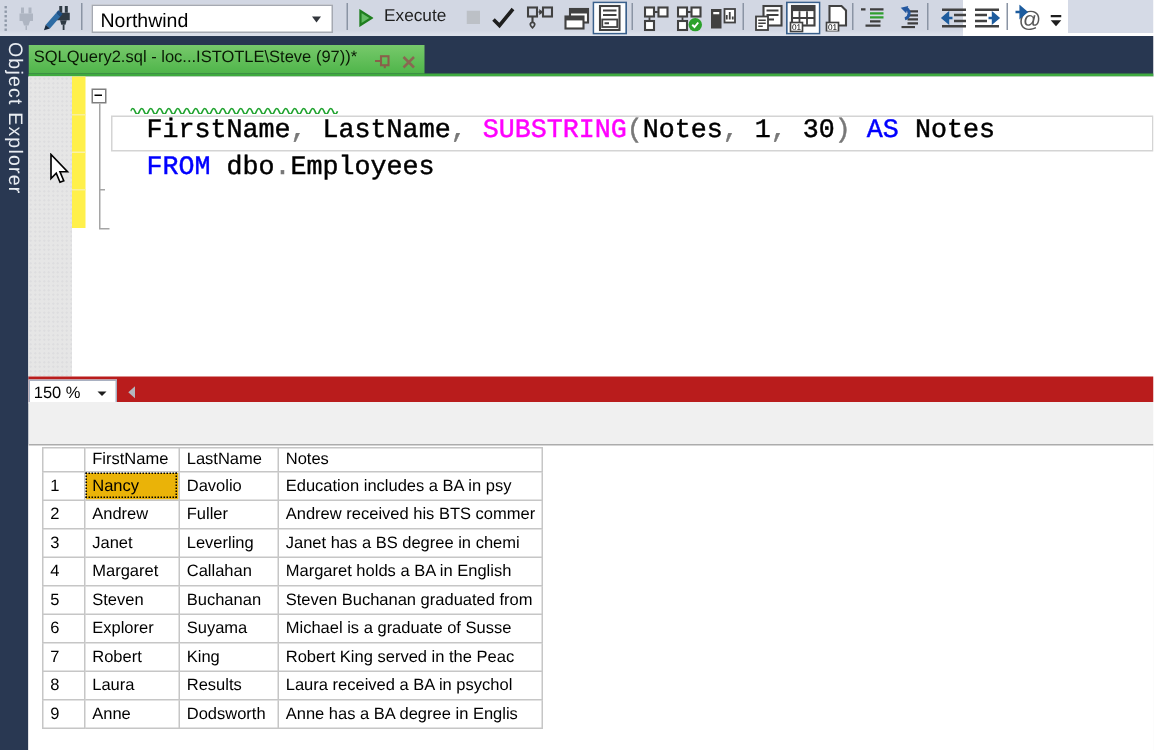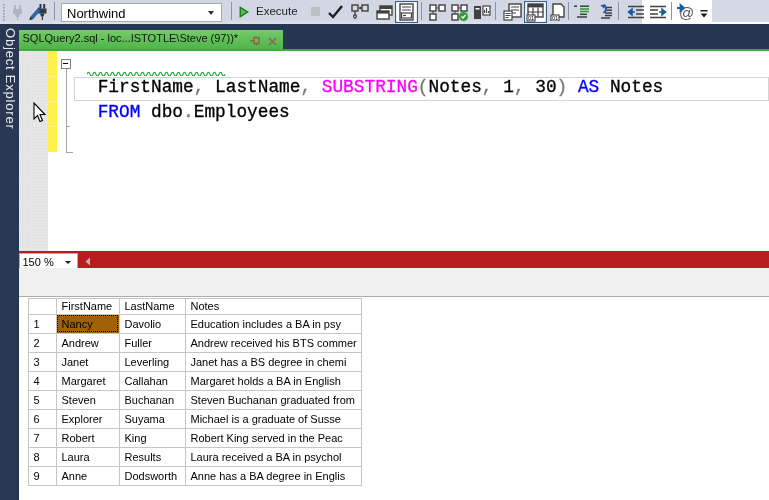--- a/index.html
+++ b/index.html
@@ -63,21 +63,21 @@
   
   #grid { position:absolute; left:8.5px; top:1px; font-size:11.5px; color:#000; }
   table.g { border-collapse:collapse; }
   table.g td, table.g th { border:1px solid #C6C6C6; font-weight:normal; text-align:left; padding:0 0 0 5px; font-size:11px; white-space:nowrap; overflow:hidden; }
   table.g th { height:16px; }
   table.g td { height:19px; }
   td.rn { width:28px; padding-left:4px; }
   td.c1, th.c1 { width:63px; min-width:63px; max-width:63px; }
   td.c2, th.c2 { width:66px; min-width:66px; max-width:66px; }
   td.c3, th.c3 { width:176px; min-width:176px; max-width:176px; }
-  td.sel { background:#a16207; outline:1px dotted #000; outline-offset:-2px; }
+  td.sel { background:#eab308; outline:1px dotted #000; outline-offset:-2px; }
 </style>
 </head>
 <body>
 <div id="app">
 
   <div id="toolbar" class="abs">
     <div class="lighter"></div>
     <svg class="abs" style="left:0;top:0" width="712" height="24" viewBox="0 0 712 24">
 
       <g fill="#8F99A8">

